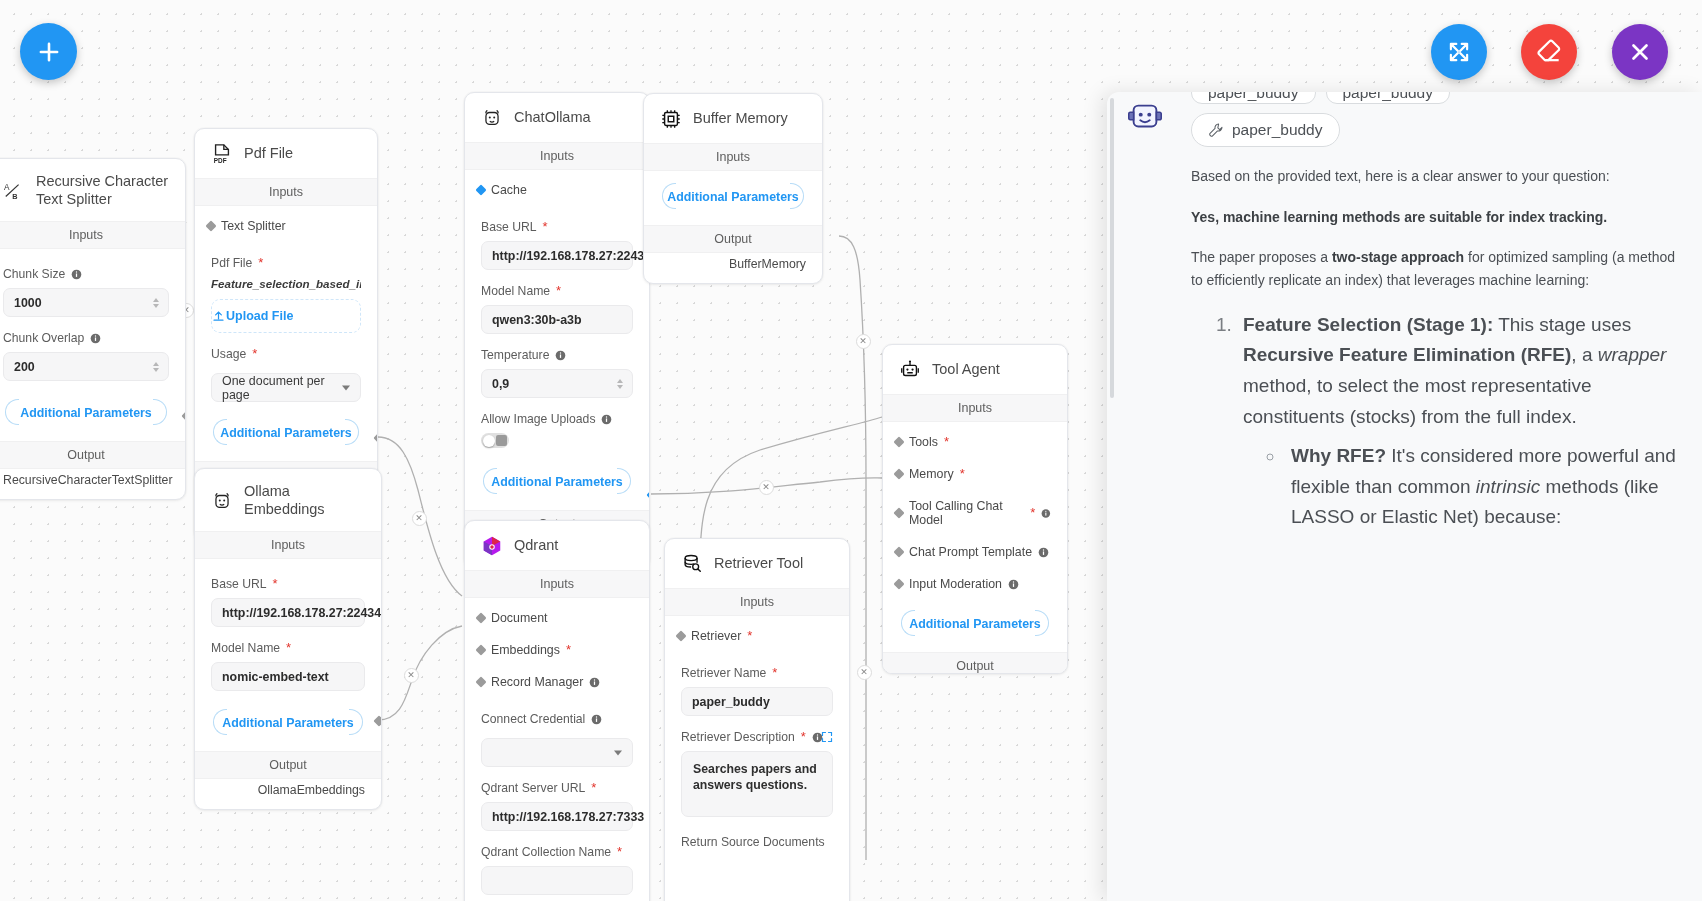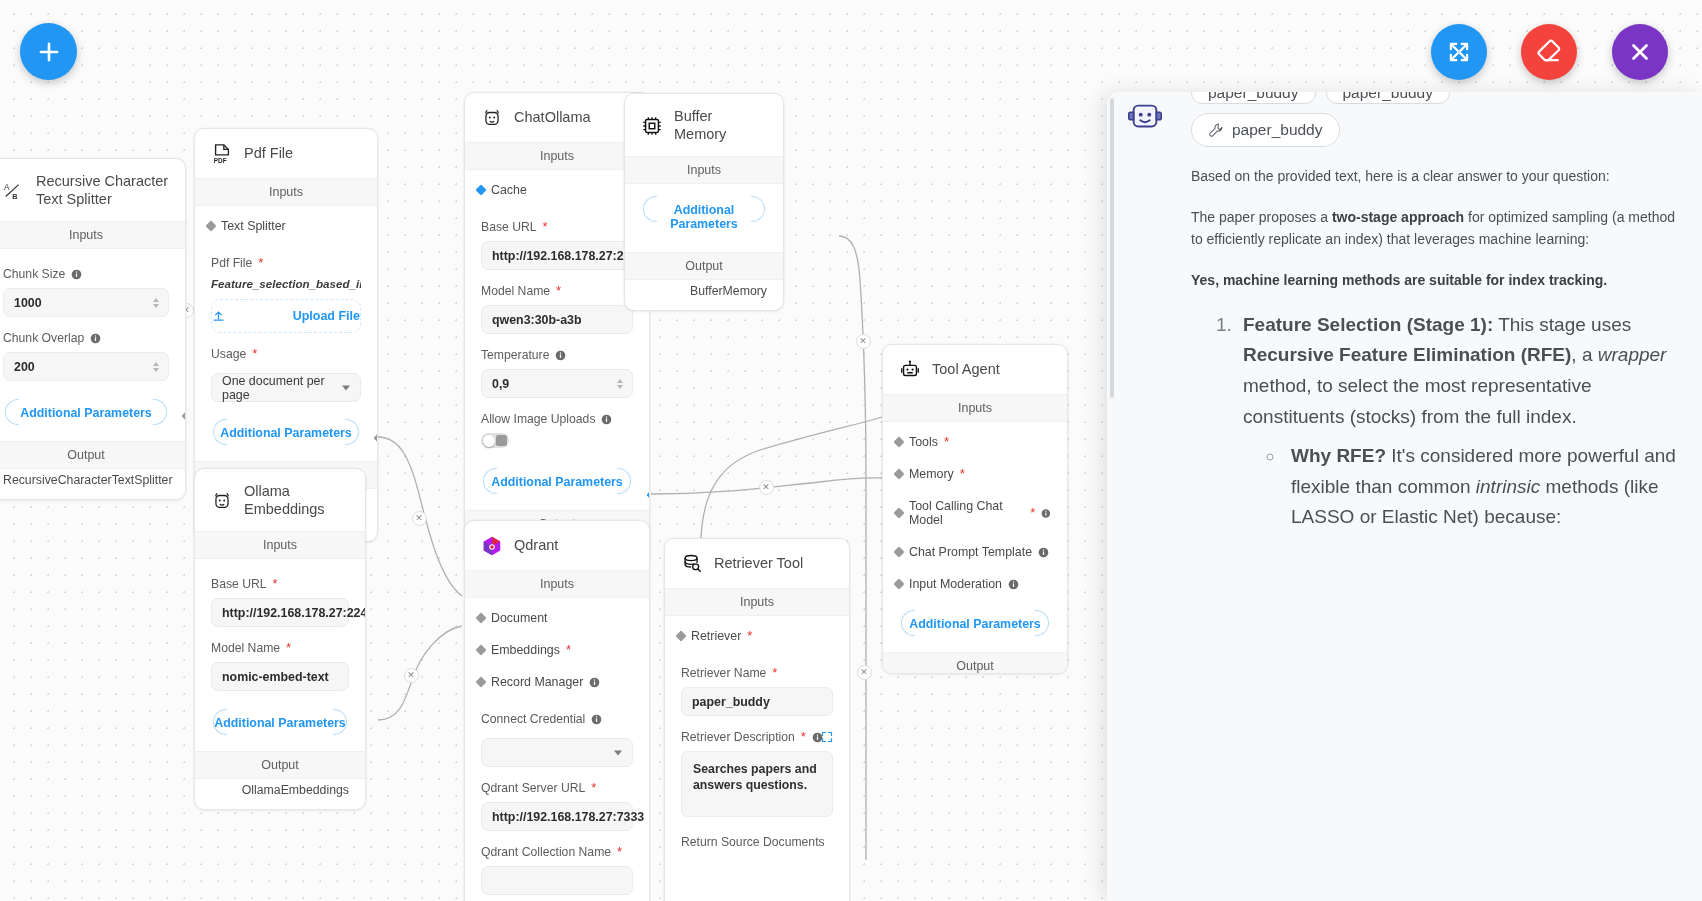--- a/index.html
+++ b/index.html
@@ -116,21 +116,21 @@
   .toggle::before{
     content:""; position:absolute; right:2px; top:2px; width:11px;height:11px;border-radius:2px;background:#9a9a9a;
   }
   .ta {
     background:#f6f6f7;border:1px solid #eaeaec;border-radius:7px;
     min-height: 66px; padding: 9px 11px; font-size:12.3px; color:#2f2f2f; font-weight:600; line-height:1.33;
   }
   .italic-file { font-size:11.6px; color:#3b3b3b; font-style: italic; font-weight:600; }
   .upload {
     margin-top: 9px; text-align:center; color:#2196f3; font-size:12.5px; font-weight:600;
-    padding: 9px 0; position:relative; display:flex;align-items:center;justify-content:space-between;gap:7px;
+    padding: 9px 0; position:relative; display:flex;align-items:center;justify-content:flex-start;gap:1px;
     border: 1.4px dashed #cfe6f9; border-radius: 9px;
   }
   .expand-ico { width:12px;height:12px; }
 
   
   #edges { position:absolute; inset:0; pointer-events:none; }
   .edge { fill:none; stroke:#b0b0b0; stroke-width:1.3; }
   .xbtn {
     position:absolute; width:15px;height:15px;border-radius:50%;
     background:#fff;border:1px solid #dcdcdc; display:flex;align-items:center;justify-content:center;
@@ -288,21 +288,21 @@
     <div class="sect">Output</div>
     <div class="outrow">
       <div class="out-sel">
         <span>Document</span>
         <span class="caret"></span>
       </div>
     </div>
     <div class="anchor" style="left:184px; top:309px;"></div>
   </div>
 
-  <div class="node" style="left:194px; top:468px; width:172px;">
+  <div class="node" style="left:194px; top:468px; width:188px;">
     <div class="node-head">
       <svg class="node-ico" viewBox="0 0 24 24">
         <path d="M7 4 c-1.2 0-1.8 1.3-1.6 3 M17 4 c1.2 0 1.8 1.3 1.6 3" stroke="#222" stroke-width="1.4" fill="none"></path>
         <rect x="5.4" y="6" width="13.2" height="13" rx="4" fill="none" stroke="#222" stroke-width="1.4"></rect>
         <circle cx="9.6" cy="11.4" r="1.1" fill="#222"></circle>
           <circle cx="14.4" cy="11.4" r="1.1" fill="#222"></circle>
         <path d="M9.6 15.6 q2.4 1.8 4.8 0" stroke="#222" stroke-width="1.2" fill="none"></path>
       </svg>
       <div class="node-title">Ollama Embeddings</div>
     </div>
@@ -384,21 +384,21 @@
           </svg>
       </div>
       <div class="toggle" style="margin-top:4px;"></div>
       <div class="addparams" style="margin-top:16px;">Additional Parameters</div>
     </div>
     <div class="sect">Output</div>
     <div class="out-name">ChatOllama</div>
     <div class="anchor blue" style="left:187px; top:402px;"></div>
   </div>
 
-  <div class="node" style="left:624px; top:93px; width:160px;">
+  <div class="node" style="left:643px; top:93px; width:180px;">
     <div class="node-head">
       <svg class="node-ico" viewBox="0 0 24 24">
         <rect x="5" y="5" width="14" height="14" rx="1.5" fill="none" stroke="#111" stroke-width="1.6"></rect>
         <rect x="9" y="9" width="6" height="6" fill="none" stroke="#111" stroke-width="1.6"></rect>
         <g stroke="#111" stroke-width="1.4">
           <path d="M8 2.5v2.5M12 2.5v2.5M16 2.5v2.5M8 19v2.5M12 19v2.5M16 19v2.5M2.5 8h2.5M2.5 12h2.5M2.5 16h2.5M19 8h2.5M19 12h2.5M19 16h2.5"></path>
         </g>
       </svg>
       <div class="node-title">Buffer Memory</div>
     </div>
@@ -635,25 +635,25 @@
             </svg>
             <span>paper_buddy</span>
           </div>
         </div>
 
         <div class="p">
           <span>Based on the provided text, here is a clear answer to your question:</span>
         </div>
 
         <div class="p">
+          <b>Yes, machine learning methods are suitable for index tracking.</b>
+        </div>
+
+        <div class="p">
           <span>The paper proposes a </span><b>two-stage approach</b><span> for optimized sampling (a method to efficiently replicate an index) that leverages machine learning:</span>
-        </div>
-
-        <div class="p">
-          <b>Yes, machine learning methods are suitable for index tracking.</b>
         </div>
 
         <ol class="lvl1">
           <li>
             <b>Feature Selection (Stage 1):</b><span> This stage uses </span><b>Recursive Feature Elimination (RFE)</b><span>, a </span><i>wrapper</i><span> method, to select the most representative constituents (stocks) from the full index.</span>
 
             <ul class="lvl2">
               <li>
                 <b>Why RFE?</b><span> It's considered more powerful and flexible than common </span><i>intrinsic</i><span> methods (like LASSO or Elastic Net) because:</span>
               </li>

